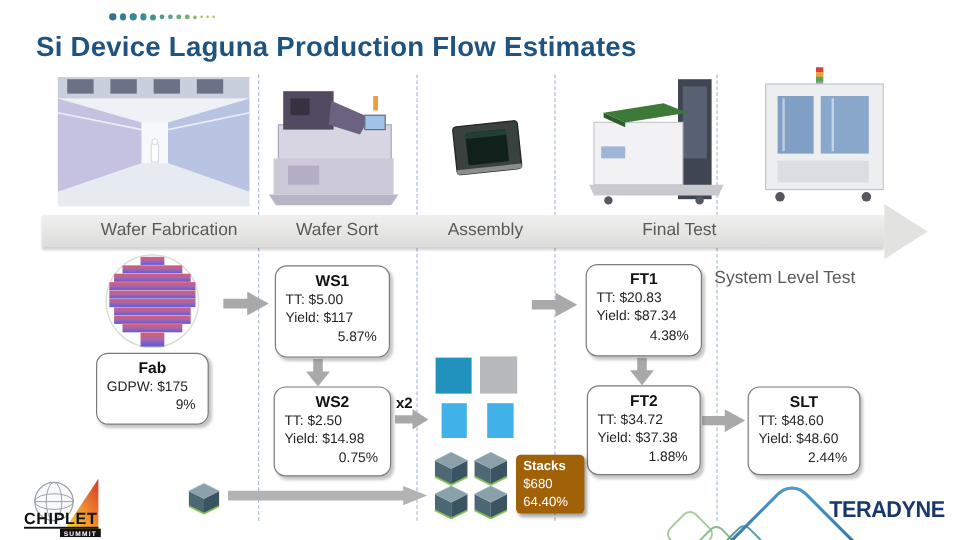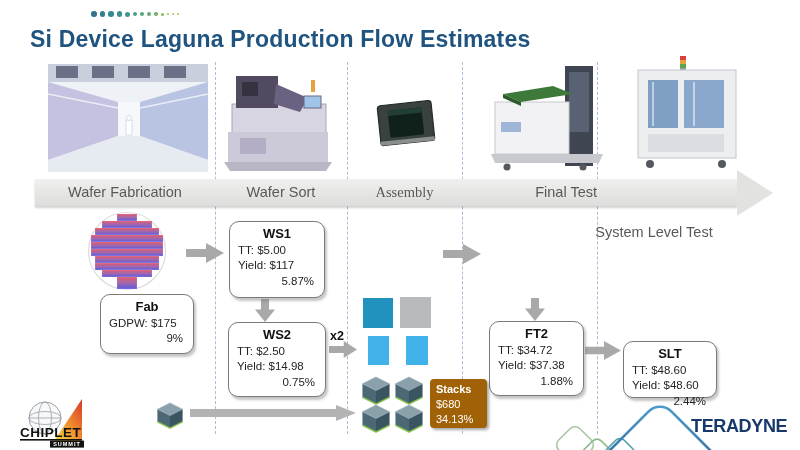--- a/index.html
+++ b/index.html
@@ -162,72 +162,78 @@
     <rect x="56" y="24" width="40" height="48" fill="#8aa8cc"></rect>
     <line x1="25" y1="26" x2="25" y2="70" stroke="#ffffff" stroke-width="2" opacity="0.5"></line>
     <line x1="66" y1="26" x2="66" y2="70" stroke="#ffffff" stroke-width="2" opacity="0.5"></line>
     <rect x="20" y="78" width="76" height="18" fill="#dadde1"></rect>
     <circle cx="22" cy="108" r="4" fill="#55585f"></circle>
       <circle cx="94" cy="108" r="4" fill="#55585f"></circle>
   </svg>
 
   <div class="band"></div>
   <div class="band-head"></div>
-  <span class="stage" style="left:35px;width:180px;text-align:center;">Wafer Fabrication</span>
+  <span class="stage" style="left:51px;width:180px;text-align:center;">Wafer Fabrication</span>
   <span class="stage" style="left:215px;width:132px;">Wafer Sort</span>
-  <span class="stage" style="left:347px;width:115px;font-family:Liberation Serif, serif;">Assembly</span>
+  <span class="stage" style="left:347px;width:115px;">Assembly</span>
   <span class="stage" style="left:462px;width:135px;text-align:right;">Final Test</span>
   <span class="stage" style="left:581px;width:146px;margin-top:40px;">System Level Test</span>
 
   <svg class="photo" style="left:86px;top:211px;z-index:3;" width="84" height="86" viewBox="0 0 84 86">
     <circle cx="41" cy="40" r="38.5" fill="#ffffff" stroke="#dcdcdc" stroke-width="1.2"></circle>
     <g stroke="#ffffff" stroke-width="0.5" stroke-opacity="0.35">
       <rect x="31" y="3" width="20" height="7" fill="url(#waferGrad)"></rect>
       <rect x="16" y="10" width="50" height="7" fill="url(#waferGrad)"></rect>
       <rect x="9" y="17" width="64" height="7" fill="url(#waferGrad)"></rect>
       <rect x="5" y="24" width="72" height="7" fill="url(#waferGrad)"></rect>
       <rect x="5" y="31" width="72" height="7" fill="url(#waferGrad)"></rect>
       <rect x="5" y="38" width="72" height="7" fill="url(#waferGrad)"></rect>
       <rect x="9" y="45" width="64" height="7" fill="url(#waferGrad)"></rect>
       <rect x="9" y="52" width="64" height="7" fill="url(#waferGrad)"></rect>
       <rect x="16" y="59" width="50" height="7" fill="url(#waferGrad)"></rect>
       <rect x="31" y="66" width="20" height="12" fill="url(#waferGrad)"></rect>
     </g>
   </svg>
 
-  <div class="fbox" style="left:80px;top:294px;width:94px;height:60px;margin-left:20px;">
+  <div class="fbox" style="left:80px;top:294px;width:94px;height:60px;">
     <div class="bt">Fab</div>
     <div>GDPW: $175</div>
     <div class="bp">9%</div>
   </div>
 
   <div class="fbox" style="left:229px;top:221px;width:96px;height:77px;">
     <div class="bt">WS1</div>
     <div>TT: $5.00</div>
     <div>Yield: $117</div>
     <div class="bp">5.87%</div>
   </div>
 
   <div class="fbox" style="left:228px;top:322px;width:98px;height:75px;">
     <div class="bt">WS2</div>
     <div>TT: $2.50</div>
     <div>Yield: $14.98</div>
     <div class="bp">0.75%</div>
   </div>
 
 
+  <div class="fbox" style="left:488px;top:220px;width:97px;height:77px;">
+    <div class="bt">FT1</div>
+    <div>TT: $20.83</div>
+    <div>Yield: $87.34</div>
+    <div class="bp">4.38%</div>
+  </div>
 
   <div class="fbox" style="left:489px;top:321px;width:95px;height:75px;">
     <div class="bt">FT2</div>
     <div>TT: $34.72</div>
     <div>Yield: $37.38</div>
     <div class="bp">1.88%</div>
   </div>
 
-  <div class="fbox" style="left:623px;top:322px;width:94px;height:57px;margin-top:19px;">
+  <div class="fbox" style="left:623px;top:322px;width:94px;height:74px;">
     <div class="bt">SLT</div>
     <div>TT: $48.60</div>
     <div>Yield: $48.60</div>
     <div class="bp">2.44%</div>
   </div>
 
   <svg class="arr" style="left:186px;top:243px;" width="38" height="20">
       <use href="#arrR"></use>
     </svg>
   <svg class="arr" style="left:255px;top:299px;" width="20" height="23">
@@ -267,21 +273,21 @@
   <svg class="arr" style="left:393px;top:404px;" width="32" height="29">
       <use href="#cube"></use>
     </svg>
   <svg class="arr" style="left:155px;top:402px;" width="30" height="27">
       <use href="#cube"></use>
     </svg>
 
   <div class="stacks">
     <div class="st">Stacks</div>
     <div>$680</div>
-    <div>34.13%</div>
+    <div>64.40%</div>
   </div>
 
   <svg class="photo" style="left:18px;top:397px;z-index:4;" width="86" height="51" viewBox="0 0 86 51">
     <g>
       <circle cx="27" cy="21" r="16" fill="#f7f9fa" stroke="#9aa0a8" stroke-width="1"></circle>
       <ellipse cx="27" cy="21" rx="16" ry="6.5" fill="none" stroke="#9aa0a8" stroke-width="0.8"></ellipse>
       <ellipse cx="27" cy="21" rx="6.5" ry="16" fill="none" stroke="#9aa0a8" stroke-width="0.8"></ellipse>
       <line x1="11" y1="21" x2="43" y2="21" stroke="#9aa0a8" stroke-width="0.8"></line>
     </g>
     <polygon points="36,44 64,2 64,44" fill="url(#triGrad)"></polygon>

